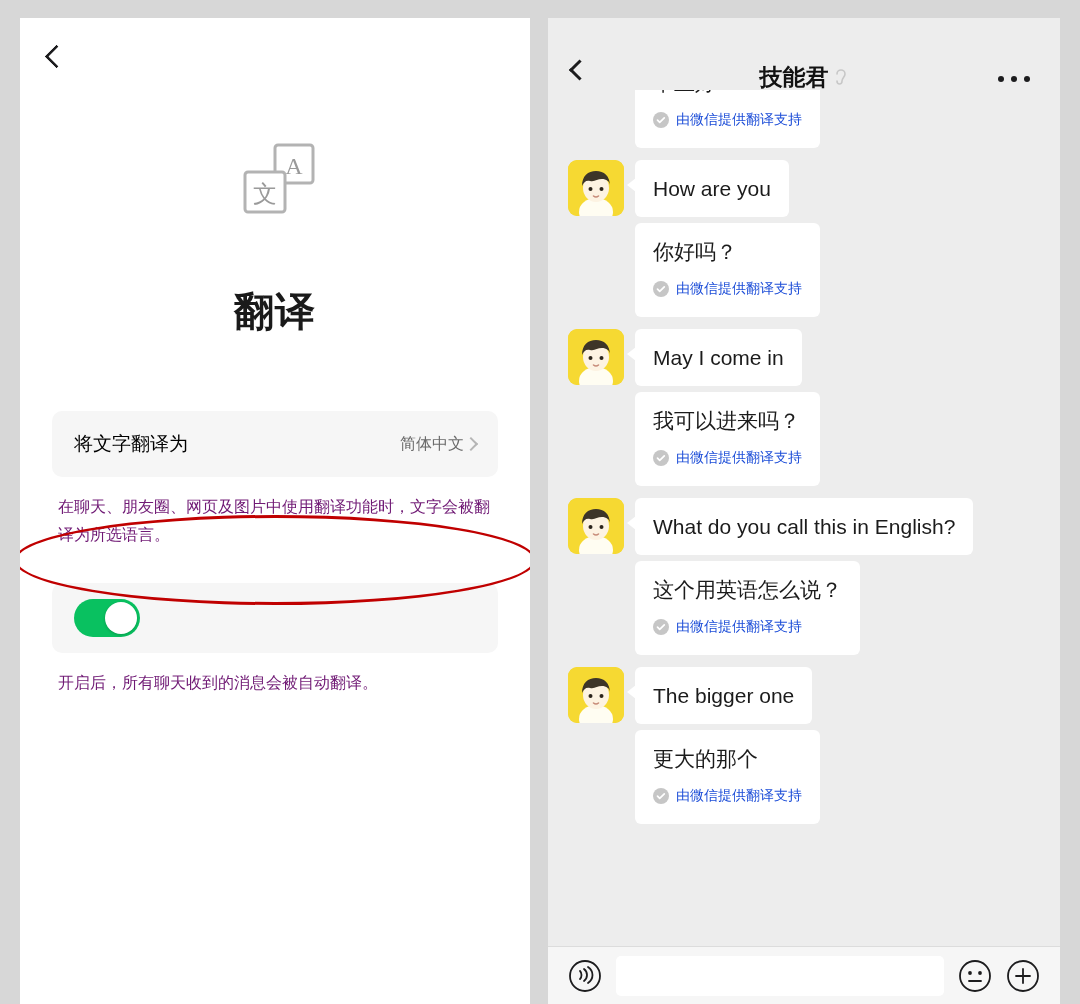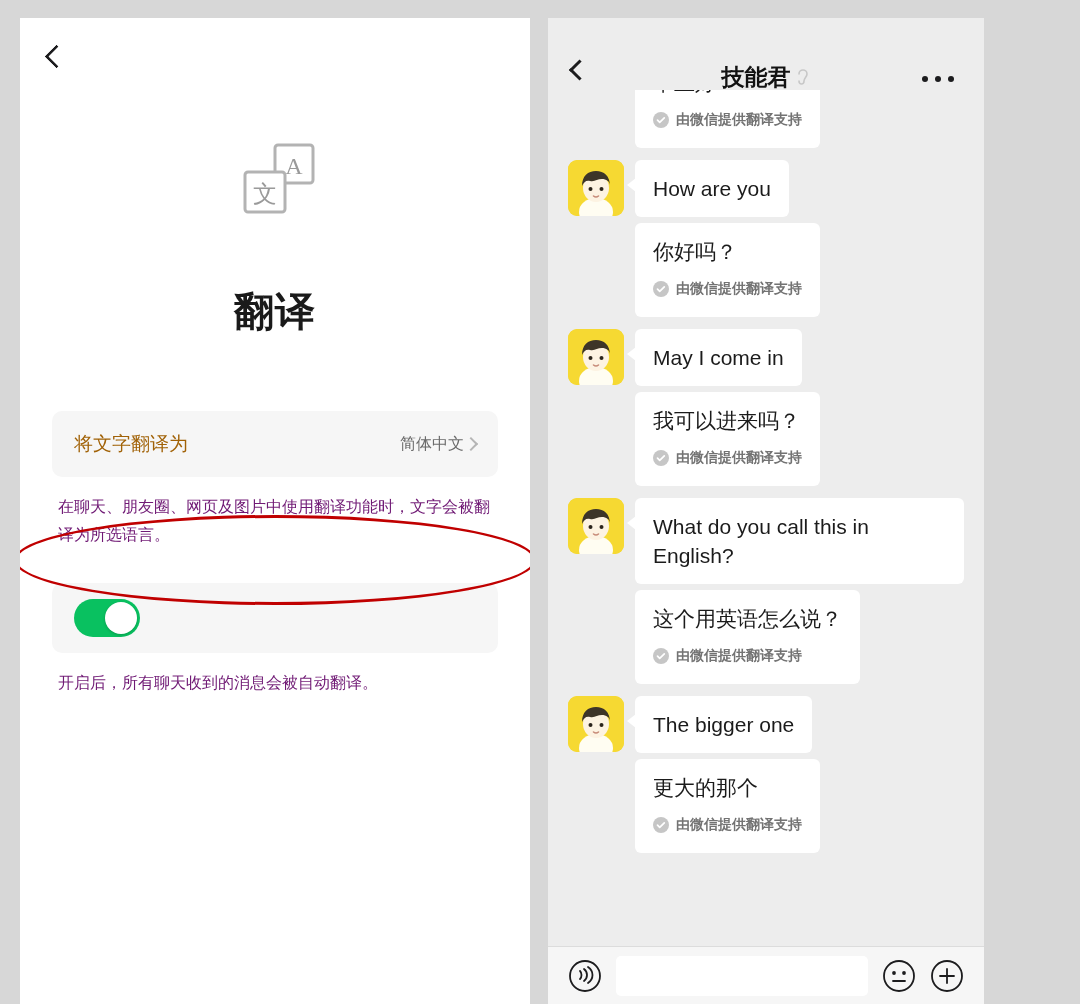--- a/index.html
+++ b/index.html
@@ -34,21 +34,21 @@
     font-size: 40px; font-weight: bold; color: #1a1a1a;
     letter-spacing: 1px;
   }
 
   .card {
     margin: 0 32px; background: #f6f6f6; border-radius: 10px;
     height: 66px; display: flex; align-items: center;
     padding: 0 22px;
   }
   .card.first { margin-top: 72px; }
-  .card-label { font-size: 19px; color: #a16207; flex: 1; }
+  .card-label { font-size: 19px; color: #000000; flex: 1; }
   .card-value { font-size: 16px; color: #6b6b6b; margin-right: 2px; }
   .card-chevron {
     width: 10px; height: 10px;
     border-top: 2px solid #b5b5b5;
     border-right: 2px solid #b5b5b5;
     transform: rotate(45deg);
   }
   .hint {
     margin: 16px 38px 0 38px;
     font-size: 16px; line-height: 28px; color: #701a75;
@@ -69,21 +69,21 @@
   .annot-ellipse {
     position: absolute; left: -6px; top: 497px;
     width: 522px; height: 90px;
     border: 3px solid #c00000; border-radius: 50%;
     pointer-events: none;
   }
 
   
   .right-panel {
     position: absolute; left: 548px; top: 18px;
-    width: 436px; height: 986px;
+    width: 512px; height: 986px;
     background: #ededed;
     overflow: hidden;
     display: flex; flex-direction: column;
   }
   .chat-nav {
     height: 72px; flex: none; background: #ededed;
     display: flex; align-items: center; position: relative;
   }
   .chat-back {
     position: absolute; left: 24px; top: 52px;
@@ -124,21 +124,21 @@
   }
   .bubble.has-tail::before {
     content: ""; position: absolute; left: -8px; top: 18px;
     width: 0; height: 0;
     border-top: 7px solid transparent;
     border-bottom: 7px solid transparent;
     border-right: 9px solid #ffffff;
   }
   .bubble .trans-note {
     display: flex; align-items: center; gap: 7px;
-    margin-top: 8px; font-size: 14px; color: #737373; font-weight: bold;
+    margin-top: 8px; font-size: 14px; color: #1d4ed8;
   }
   .check-icon { width: 16px; height: 16px; flex: none; }
 
   .clip-top { margin-top: -36px; }
 
   .input-bar {
     flex: none; height: 58px; background: #f6f6f6;
     border-top: 1px solid #dcdcdc;
     display: flex; align-items: center; padding: 0 20px; gap: 14px;
   }

